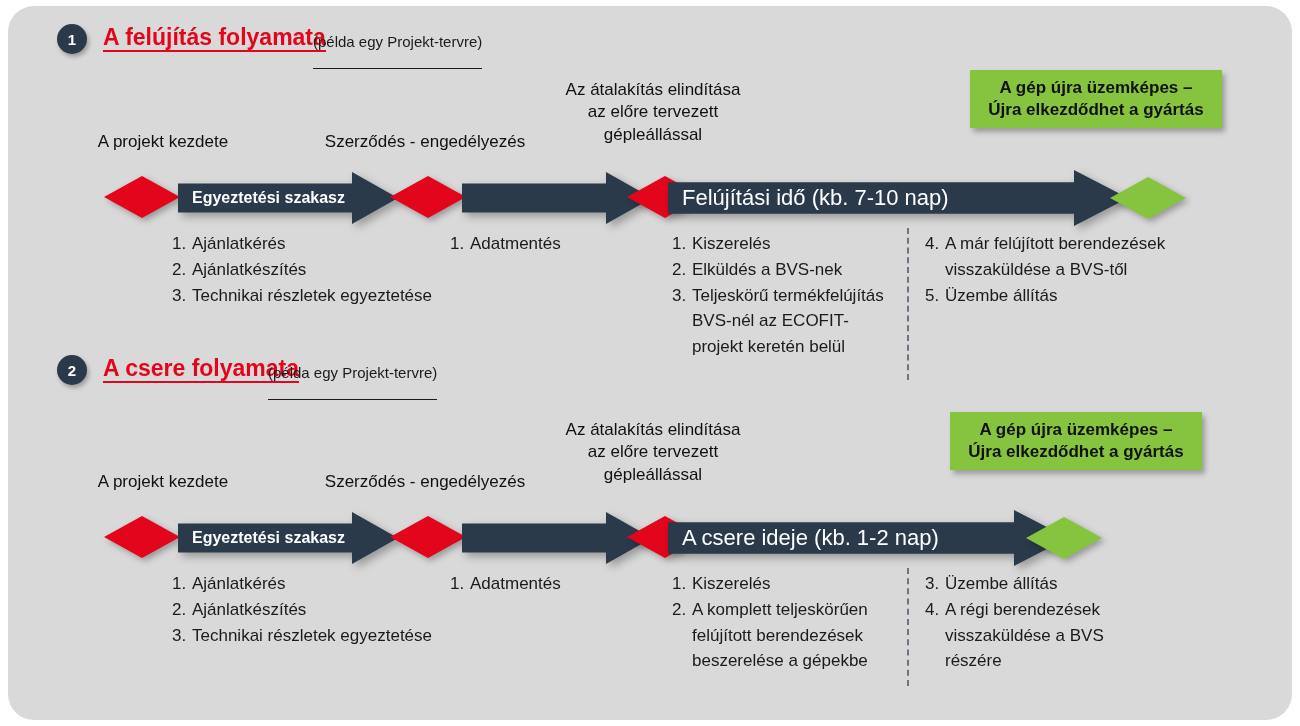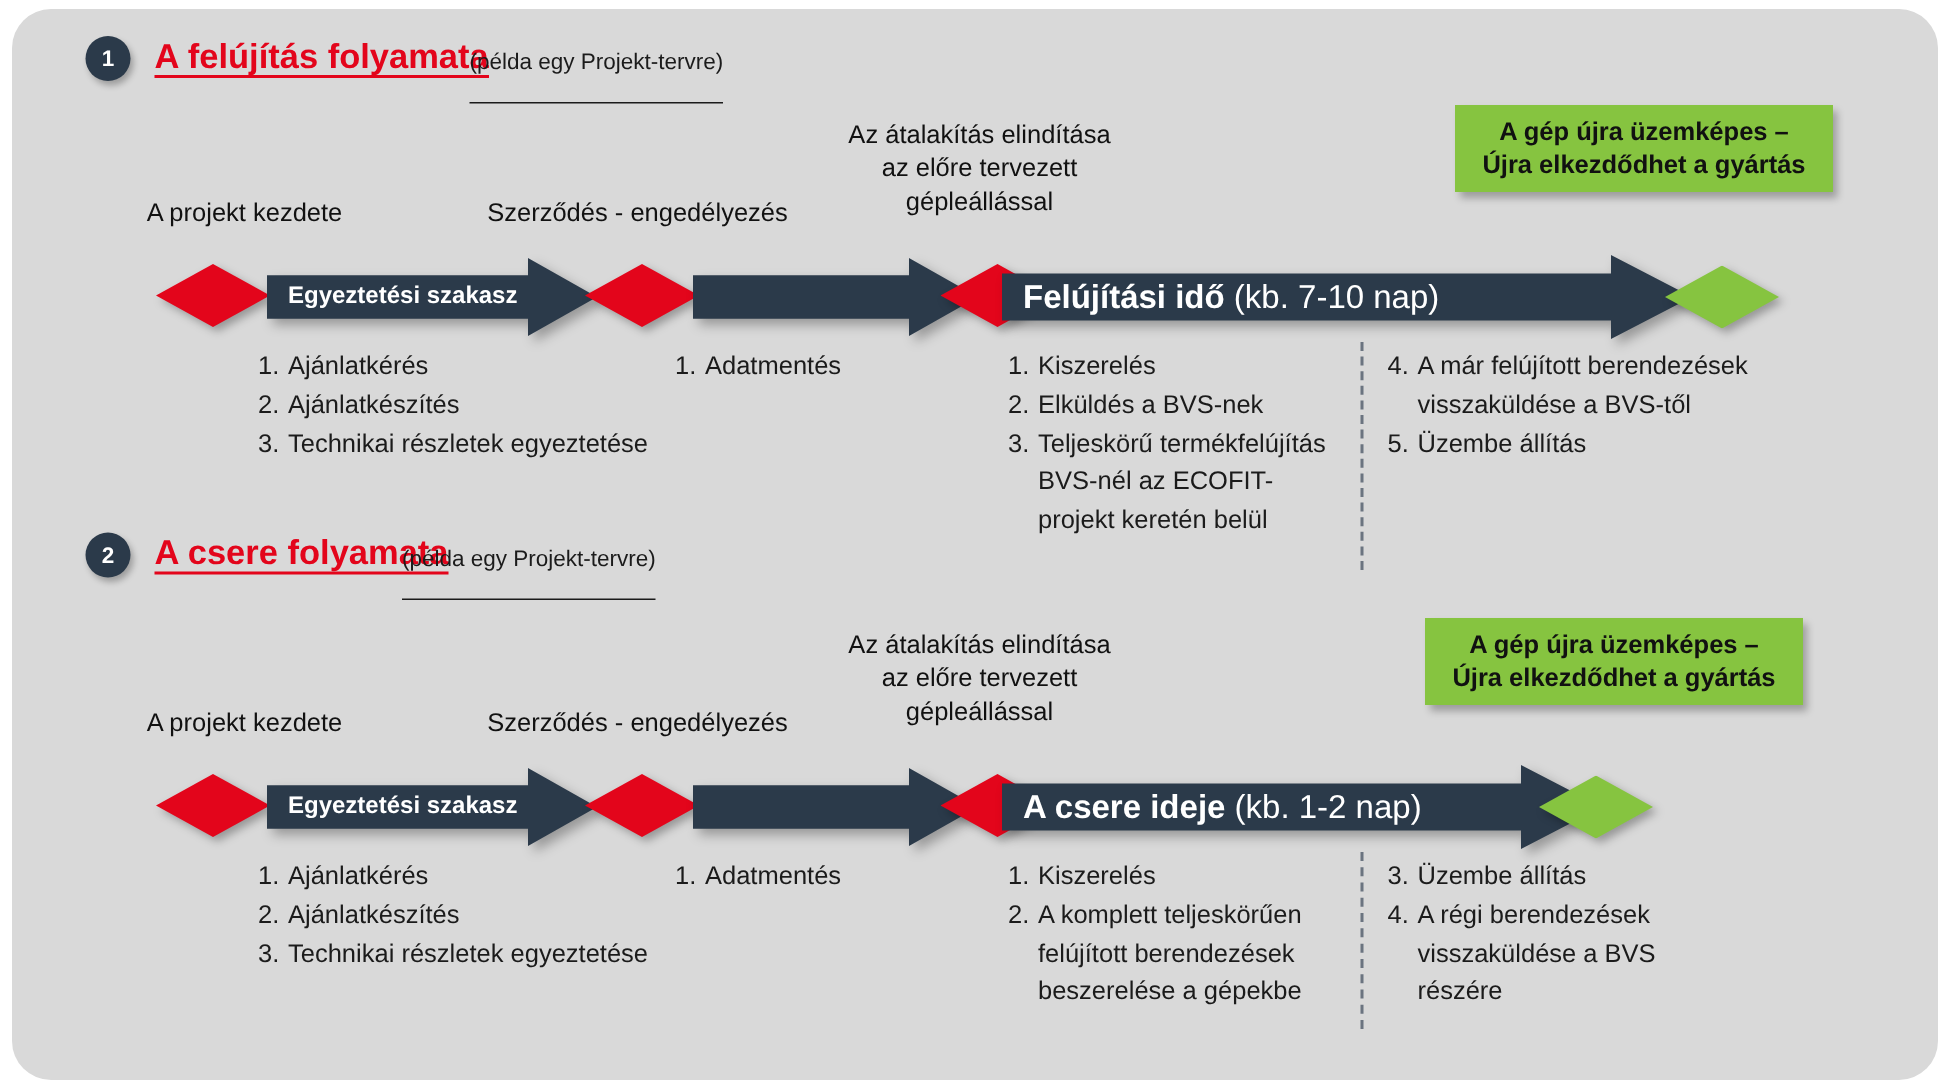--- a/index.html
+++ b/index.html
@@ -93,21 +93,21 @@
       calc(100% - var(--hw)) 78%, 0% 78%);
   }
   .arrow-label {
     position: absolute;
     left: 14px;
     top: 50%;
     transform: translateY(-50%);
     color: #ffffff;
     white-space: nowrap;
   }
-  .arrow-label .strong { font-weight: bold; margin-top: 28px; }
+  .arrow-label .strong { font-weight: normal; margin-top: 28px; }
 
   
   .greenbox {
     position: absolute;
     background: #86c440;
     color: #111111;
     font-size: 17px; font-weight: bold;
     text-align: center;
     line-height: 1.3;
     display: flex; flex-direction: column;

